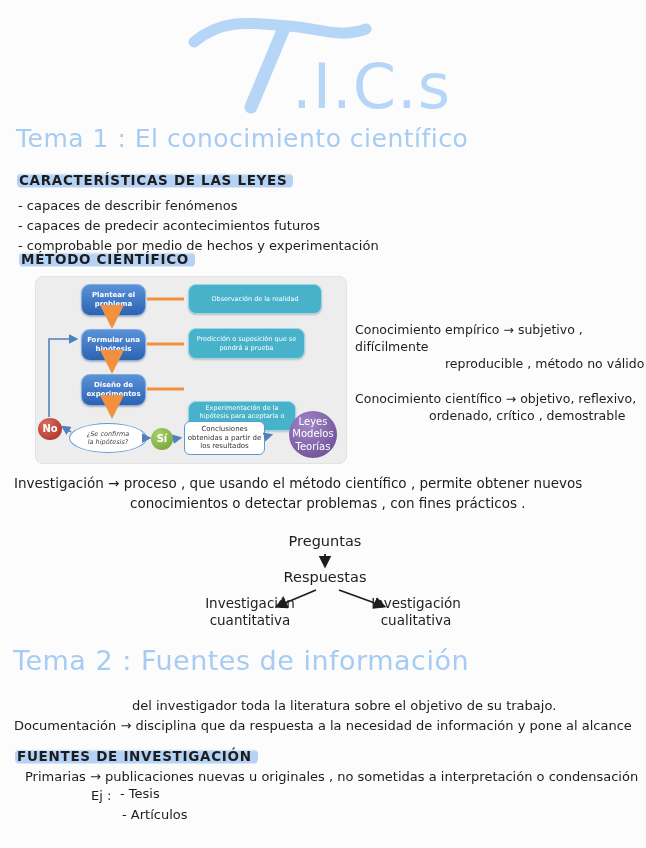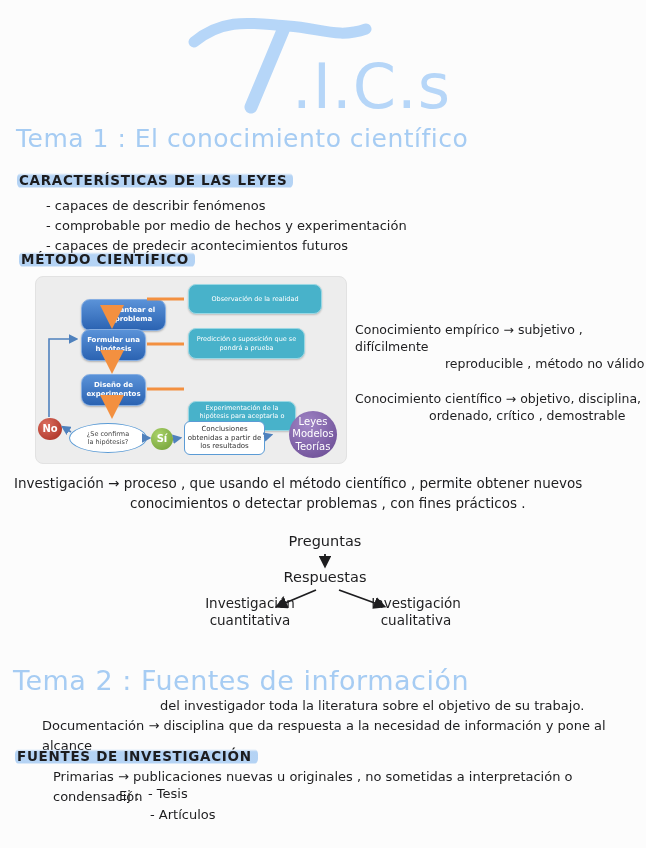--- a/index.html
+++ b/index.html
@@ -6,27 +6,27 @@
   body{
     width:646px;height:848px;position:relative;overflow:hidden;
     background:#fcfcfc;color:#1d1d1f;
     font-family:"DejaVu Sans",sans-serif;
   }
   .abs{position:absolute;}
   .preline{white-space:pre-line;}
 
   
   .tema-heading{color:#a6ccf3;font-size:25px;letter-spacing:.5px;font-weight:500;}
-  .tema2{font-size:27px;margin-top:20px;}
+  .tema2{font-size:27px;}
   .sec-heading{font-size:13.5px;font-weight:bold;letter-spacing:.7px;}
   .hl{background:linear-gradient(180deg,rgba(168,204,243,0) 6%,rgba(168,204,243,.85) 22%,rgba(168,204,243,.85) 86%,rgba(168,204,243,0) 96%);
       border-radius:6px;padding:0 6px 1px 2px;}
 
   
-  .note{font-size:13px;line-height:20px;margin-left:28px;}
+  .note{font-size:13px;line-height:20px;}
   .note2{font-size:13.5px;line-height:20px;}
   .annot{font-size:12.5px;line-height:17px;}
 
   
   .fc{left:35px;top:276px;width:310px;height:186px;background:#ededed;
       border:1px solid #e2e2e2;border-radius:8px;}
   .fc .node{position:absolute;display:flex;align-items:center;justify-content:center;
       text-align:center;white-space:pre-line;line-height:1.25;}
   .step{background:linear-gradient(180deg,#5a92d8,#2b63b2);border:1px solid #86aee2;
       border-radius:9px;color:#fff;font-size:7px;font-weight:bold;box-shadow:0 1px 2px rgba(0,0,0,.25);}
@@ -60,42 +60,42 @@
 </svg>
 
 <div class="abs tema-heading" style="left:16px;top:124px;">Tema 1 : El conocimiento científico</div>
 
 <div class="abs sec-heading" style="left:17px;top:172px;">
   <span class="hl">CARACTERÍSTICAS DE LAS LEYES</span>
 </div>
 
 <div class="abs note" style="left:18px;top:196px;">
   <div>- capaces de describir fenómenos</div>
+  <div>- capaces de predecir acontecimientos futuros</div>
   <div>- comprobable por medio de hechos y experimentación</div>
-  <div>- capaces de predecir acontecimientos futuros</div>
 </div>
 
 <div class="abs sec-heading" style="left:19px;top:251px;">
   <span class="hl">MÉTODO CIENTÍFICO</span>
 </div>
 
 <div class="abs fc">
-  <div class="node step" style="left:45px;top:22px;width:63px;height:30px;padding-left:20px;">Plantear el
+  <div class="node step" style="left:45px;top:7px;width:63px;height:30px;">Plantear el
 problema</div>
   <div class="node step" style="left:45px;top:52px;width:63px;height:30px;">Formular una
 hipótesis</div>
   <div class="node step" style="left:45px;top:97px;width:63px;height:30px;">Diseño de
 experimentos</div>
 
   <div class="node desc" style="left:152px;top:7px;width:134px;height:30px;">Observación de la realidad</div>
   <div class="node desc" style="left:152px;top:51px;width:117px;height:31px;">Predicción o suposición que se pondrá a prueba</div>
   <div class="node desc" style="left:152px;top:96px;width:108px;height:30px;margin-top:28px;">Experimentación de la hipótesis para aceptarla o rechazarla</div>
 
   <div class="node circ no-c" style="left:2px;top:141px;width:24px;height:22px;">No</div>
-  <div class="node white-node ellipse" style="left:33px;top:146px;width:76px;height:28px;">¿Se confirma
+  <div class="node white-node ellipse" style="left:33px;top:146px;width:76px;height:28px;font-style:italic;">¿Se confirma
 la hipótesis?</div>
   <div class="node circ si-c" style="left:115px;top:151px;width:22px;height:22px;">Sí</div>
   <div class="node white-node concl" style="left:148px;top:144px;width:79px;height:32px;">Conclusiones obtenidas a partir de los resultados</div>
   <div class="node circ res-c" style="left:253px;top:134px;width:48px;height:47px;">Leyes
 Modelos
 Teorías</div>
 
   <svg width="310" height="186">
     <defs>
       <marker id="ao" markerWidth="6" markerHeight="6" refX="4.5" refY="3" orient="auto">
@@ -121,21 +121,21 @@
       <line x1="228" y1="160" x2="235" y2="158" marker-end="url(#ab)"></line>
     </g>
   </svg>
 </div>
 
 <div class="abs annot" style="left:355px;top:321px;">
   <div>Conocimiento empírico → subjetivo , difícilmente</div>
   <div style="margin-left:90px;">reproducible , método no válido</div>
 </div>
 <div class="abs annot" style="left:355px;top:390px;">
-  <div>Conocimiento científico → objetivo, disciplina,</div>
+  <div>Conocimiento científico → objetivo, reflexivo,</div>
   <div style="margin-left:74px;">ordenado, crítico , demostrable</div>
 </div>
 
 <div class="abs note2" style="left:14px;top:473px;">
   <div>Investigación → proceso , que usando el método científico , permite obtener nuevos</div>
   <div style="margin-left:116px;">conocimientos o detectar problemas , con fines prácticos .</div>
 </div>
 
 <div class="abs dg">
   <div class="lbl" style="left:0;right:0;top:0;">Preguntas</div>

